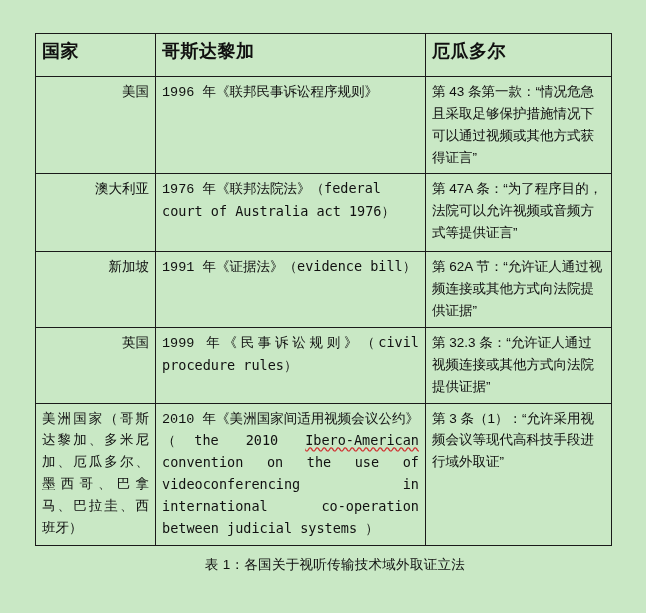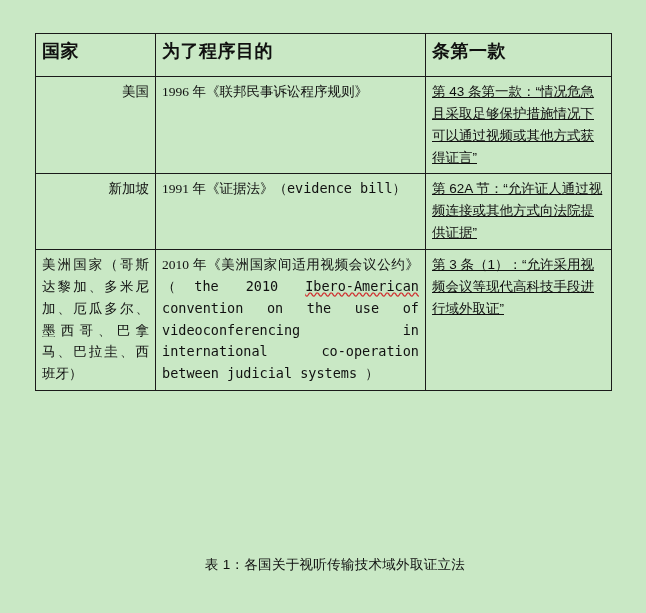--- a/index.html
+++ b/index.html
@@ -71,30 +71,29 @@
     text-align: right;
   }
   td.country.justify { text-align: justify; text-align-last: left; }
 
   td.law {
     font-family: "DejaVu Sans Mono", "Liberation Mono", monospace;
     font-size: 12.3px;
     line-height: 1.78;
   }
   td.law .cjk {
-    font-family: Liberation Serif, serif;
+    font-family: Liberation Mono, monospace;
     font-size: 13.5px;
   }
   td.law.justify { text-align: justify; text-align-last: left; }
 
   td.clause {
     font-family: "Liberation Sans", "DejaVu Sans", sans-serif;
     font-size: 13.5px;
     line-height: 1.72;
-    text-decoration: underline;
   }
 
   .row-usa    td { height: 84px; }
   .row-aus    td { height: 68px; }
   .row-sgp    td { height: 62px; }
   .row-gbr    td { height: 62px; }
   .row-eu     td { height: 62px; }
   .row-amer   td { height: 120px; }
 
   .misspelled {
@@ -121,39 +120,49 @@
 
   <table class="legis-table">
     <colgroup>
       <col class="c-country">
       <col class="c-law">
       <col class="c-clause">
     </colgroup>
     <thead>
       <tr>
         <th>国家</th>
-        <th>为了程序目的</th>
-        <th>条第一款</th>
+        <th>哥斯达黎加</th>
+        <th>厄瓜多尔</th>
       </tr>
     </thead>
     <tbody>
 
       <tr class="row-usa">
         <td class="country">美国</td>
         <td class="law"><span class="cjk">1996 年《联邦民事诉讼程序规则》</span><span></span></td>
         <td class="clause">第 43 条第一款：“情况危急且采取足够保护措施情况下可以通过视频或其他方式获得证言”</td>
       </tr>
 
+      <tr class="row-aus">
+        <td class="country">澳大利亚</td>
+        <td class="law"><span class="cjk">1976 年《联邦法院法》</span><span>（federal court of Australia act 1976）</span></td>
+        <td class="clause">第 47A 条：“为了程序目的，法院可以允许视频或音频方式等提供证言”</td>
+      </tr>
 
       <tr class="row-sgp">
         <td class="country">新加坡</td>
         <td class="law"><span class="cjk">1991 年《证据法》</span><span>（evidence bill）</span></td>
         <td class="clause">第 62A 节：“允许证人通过视频连接或其他方式向法院提供证据”</td>
       </tr>
 
+      <tr class="row-gbr">
+        <td class="country">英国</td>
+        <td class="law justify"><span class="cjk">1999 年《民事诉讼规则》</span><span>（civil procedure rules）</span></td>
+        <td class="clause">第 32.3 条：“允许证人通过视频连接或其他方式向法院提供证据”</td>
+      </tr>
 
 
       <tr class="row-amer">
         <td class="country justify">美洲国家（哥斯达黎加、多米尼加、厄瓜多尔、墨西哥、巴拿马、巴拉圭、西班牙）</td>
         <td class="law justify"><span class="cjk">2010 年《美洲国家间适用视频会议公约》</span><span>（the 2010 </span><span class="misspelled">Ibero-American</span><span> convention on the use of videoconferencing in international co-operation between judicial systems ）</span></td>
         <td class="clause">第 3 条（1）：“允许采用视频会议等现代高科技手段进行域外取证”</td>
       </tr>
 
     </tbody>
   </table>

